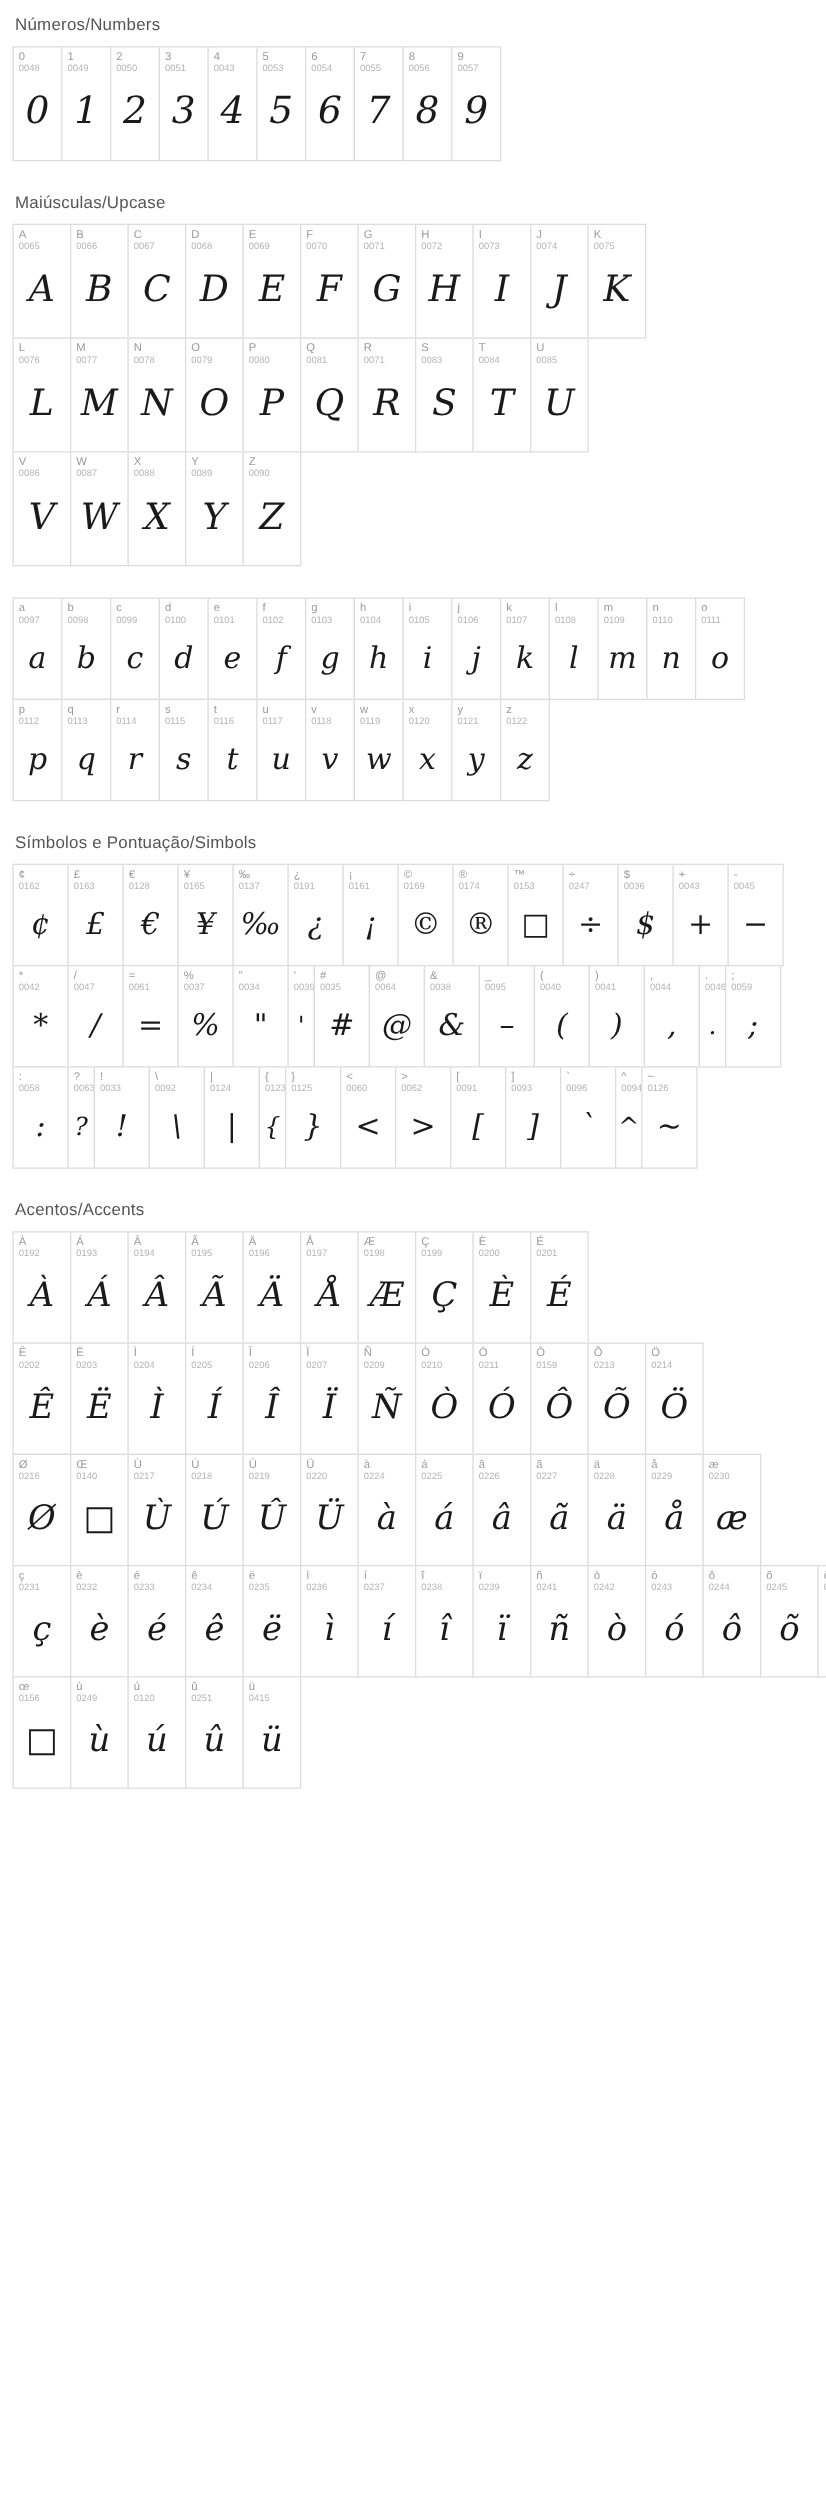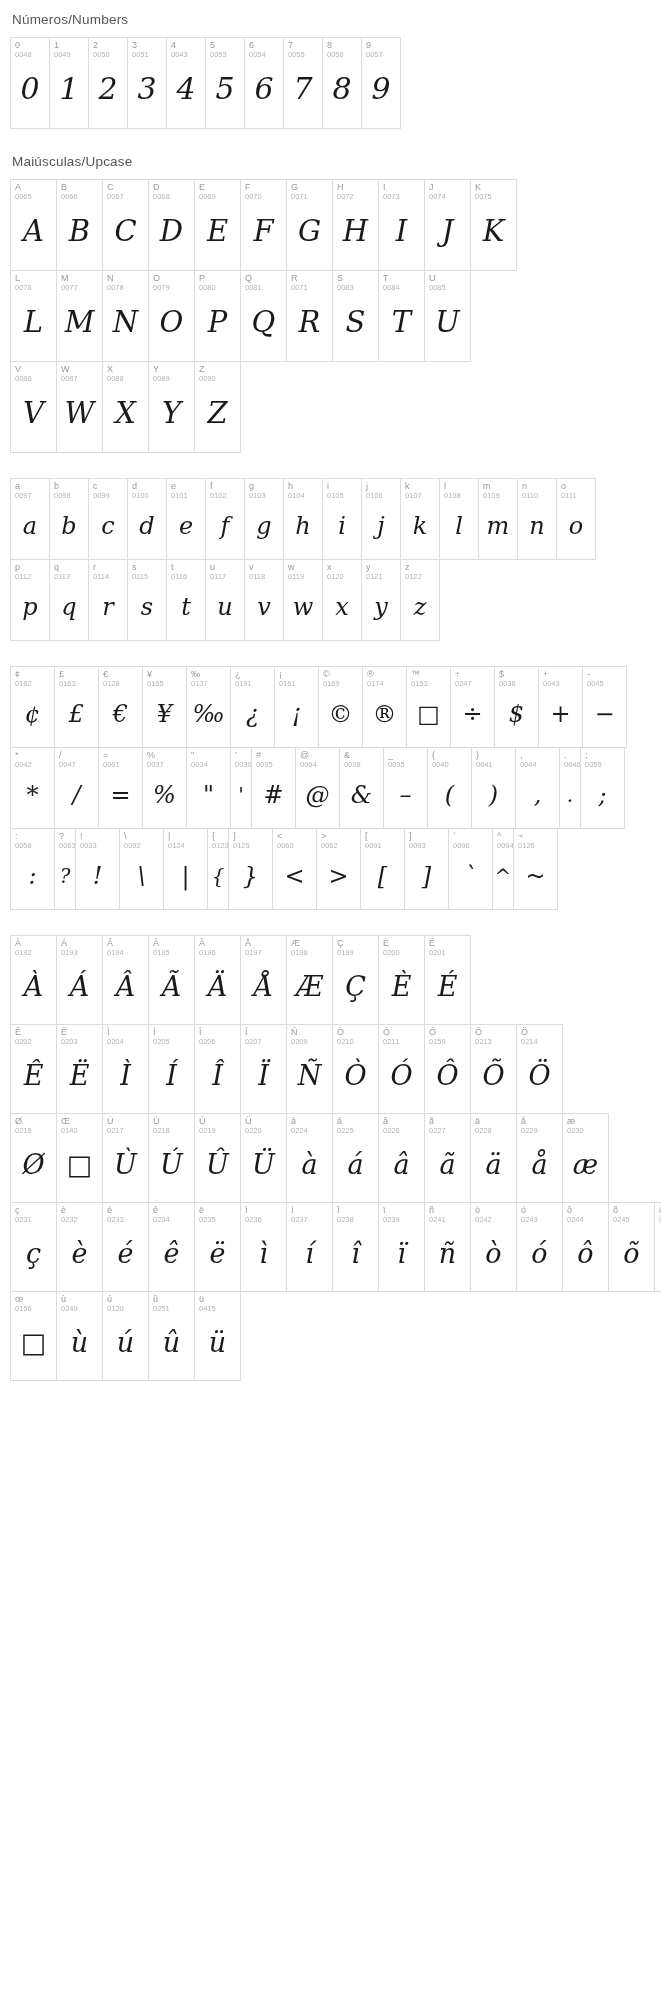--- a/index.html
+++ b/index.html
@@ -553,20 +553,21 @@
               <div class="meta">
                 <span class="ch">z</span>
                 <span class="code">0122</span>
               </div>
               <div class="glyph">z</div>
             </div>
           </div>
         </div>
       </div>
       <div class="section symbols">
+        <div class="section-title">Símbolos e Pontuação/Simbols</div>
         <div class="glyph-grid">
           <div class="row">
             <div class="cell">
               <div class="meta">
                 <span class="ch">¢</span>
                 <span class="code">0162</span>
               </div>
               <div class="glyph">¢</div>
             </div>
             <div class="cell">
@@ -864,20 +865,21 @@
               <div class="meta">
                 <span class="ch">~</span>
                 <span class="code">0126</span>
               </div>
               <div class="glyph">~</div>
             </div>
           </div>
         </div>
       </div>
       <div class="section accents">
+        <div class="section-title">Acentos/Accents</div>
         <div class="glyph-grid">
           <div class="row">
             <div class="cell">
               <div class="meta">
                 <span class="ch">À</span>
                 <span class="code">0192</span>
               </div>
               <div class="glyph">À</div>
             </div>
             <div class="cell">

